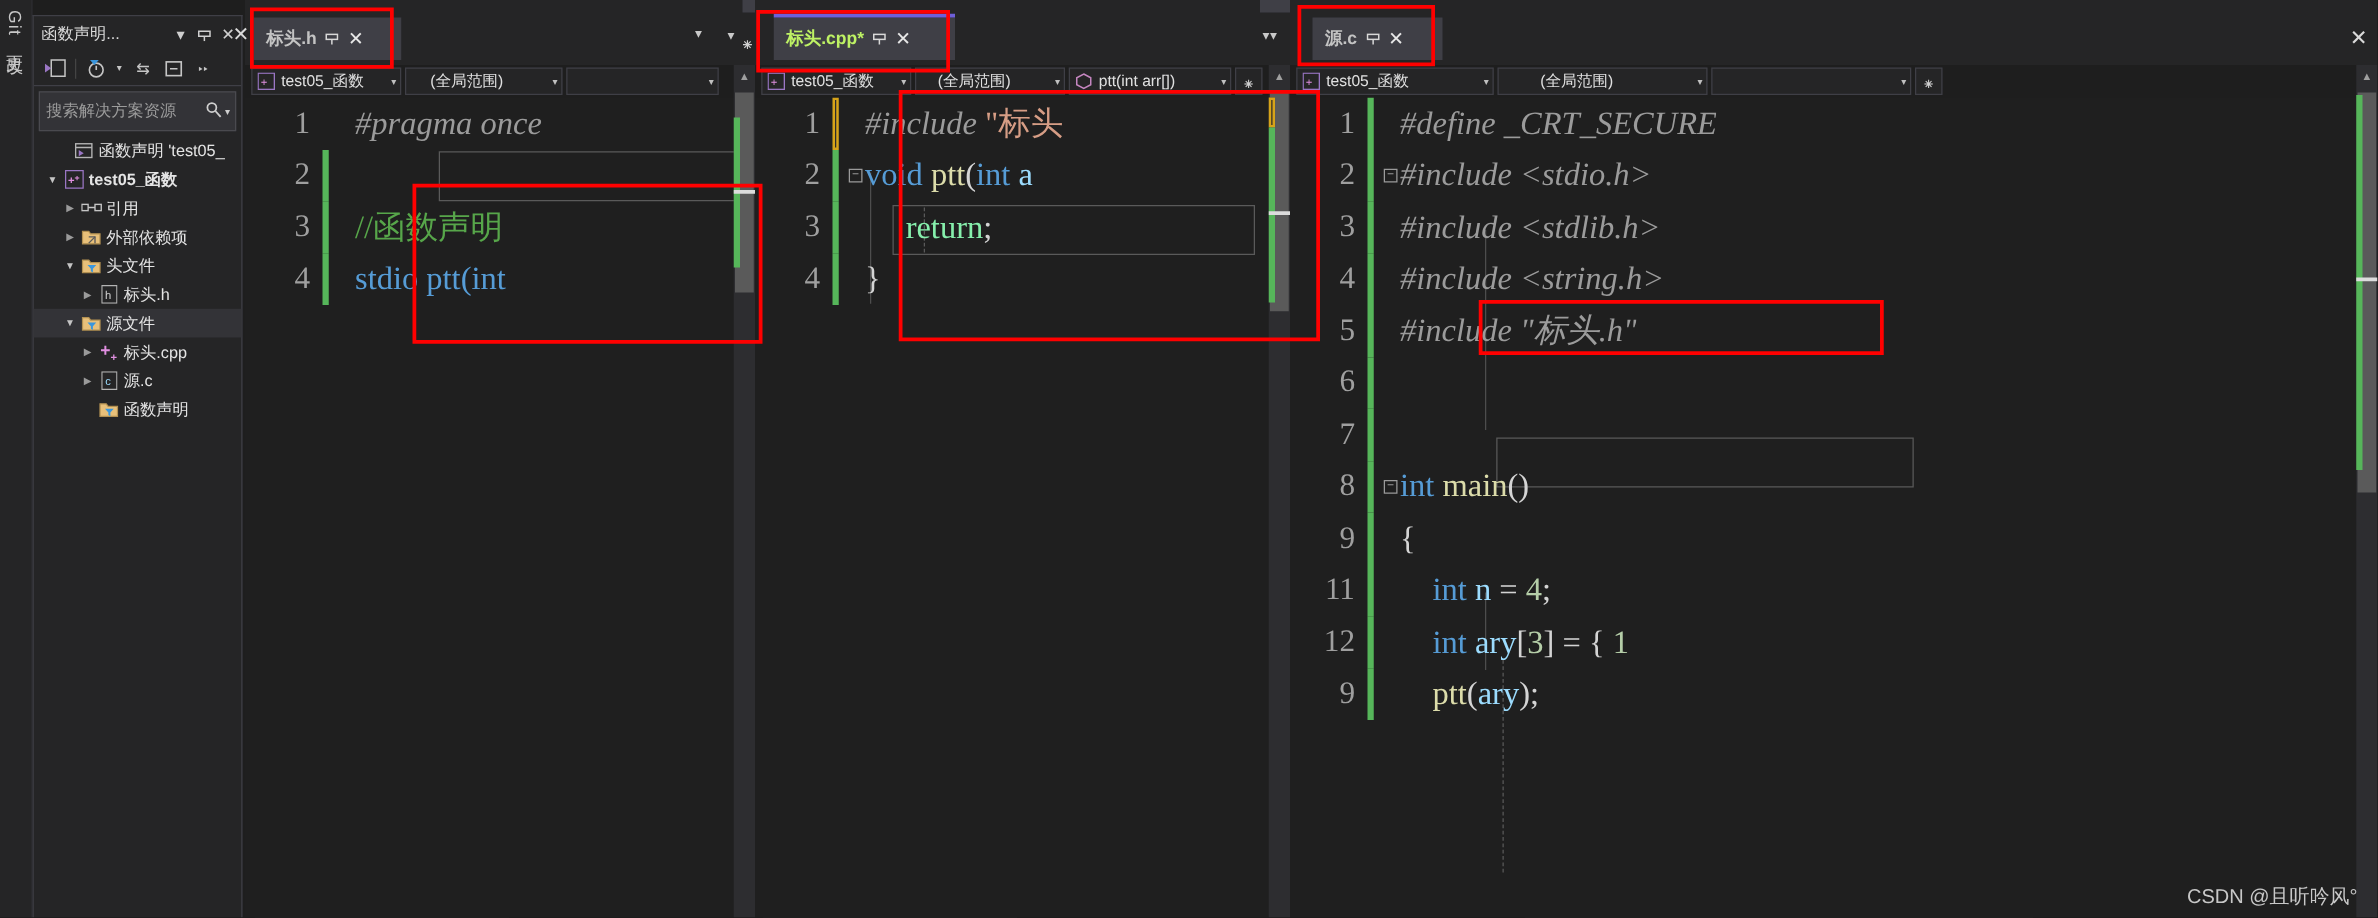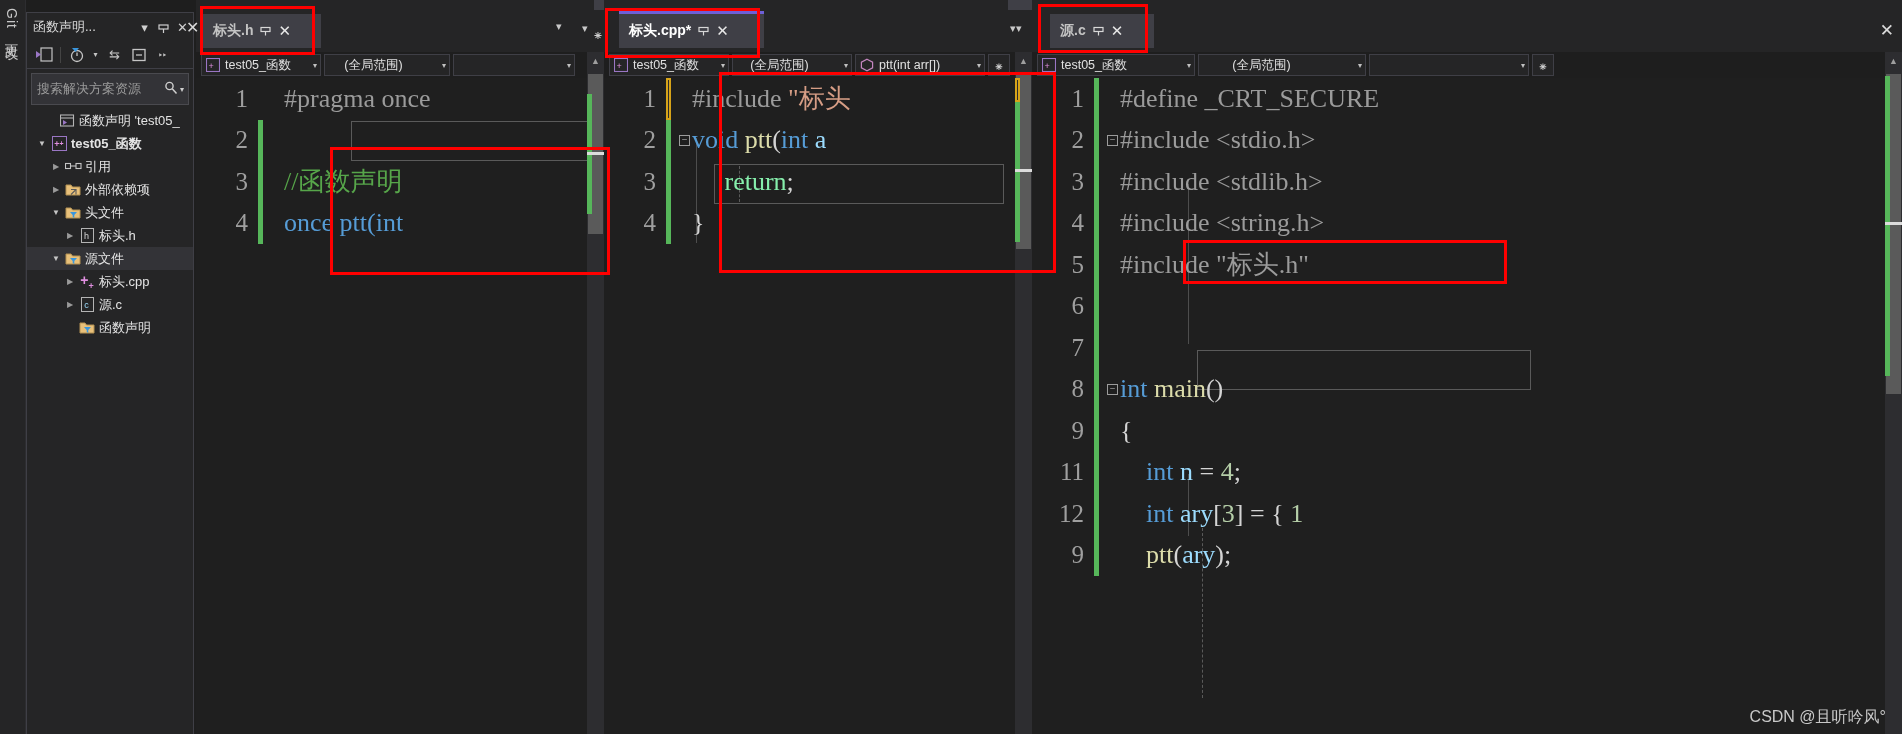--- a/index.html
+++ b/index.html
@@ -98,21 +98,21 @@
 
   .tabstrip {
     position: relative; height: 52px; background: #252526;
   }
   .tab {
     position: absolute; top: 14px; height: 34px;
     display: flex; align-items: center;
     background: #3f3f46; padding: 0 6px 0 10px; gap: 7px;
     white-space: nowrap;
   }
-  .tab .name { font-size: 14px; font-weight: bold; color: #ffffff; }
+  .tab .name { font-size: 14px; font-weight: bold; color: #bef264; }
   .tab.inactive .name { color: #c3c3c3; }
   .tab .pin { font-size: 13px; color: #d8d8d8; }
   .tab .cls { font-size: 15px; color: #e8e8e8; }
   .tab .accent {
     position: absolute; left: 0; right: 0; top: -3px; height: 3px;
   }
 
   .navbar {
     display: flex; align-items: center; height: 26px;
     background: #1e1e1e; gap: 3px; padding-left: 5px;
@@ -158,21 +158,21 @@
     font-size: 10px; color: #b0b0b0;
   }
   .fold .box {
     width: 11px; height: 11px; border: 1px solid #9b9b9b;
     display: flex; align-items: center; justify-content: center;
     font-size: 10px; line-height: 8px; color: #cfcfcf;
   }
   .code-txt { overflow: hidden; }
 
   
-  .t-pre   { color: #9b9b9b; }
+  .t-pre   { color: #9b9b9b; font-style: italic; }
   .t-kw    { color: #569cd6; }
   .t-ctrl  { color: #86efac; }
   .t-str   { color: #d69d85; }
   .t-cmt   { color: #57a64a; }
   .t-fn    { color: #dcdcaa; }
   .t-id    { color: #9cdcfe; }
   .t-num   { color: #b5cea8; }
   .t-punc  { color: #d4d4d4; }
 
   
@@ -463,21 +463,21 @@
       <div class="code-line">
         <span class="ln">3</span>
         <span class="gutter-chg g-green"></span>
         <span class="fold"></span>
         <span class="code-txt t-cmt">//函数声明</span>
       </div>
       <div class="code-line">
         <span class="ln">4</span>
         <span class="gutter-chg g-green"></span>
         <span class="fold"></span>
-        <span class="code-txt t-kw">once ptt(int</span>
+        <span class="code-txt t-kw">stdio ptt(int</span>
       </div>
     </div>
 
     <div class="vscroll" style="right:0">
       <div class="up">▲</div>
       <div class="thumb" style="top:22px;height:160px"></div>
       <div class="mark-green" style="top:42px;height:120px"></div>
       <div class="markmid" style="top:100px"></div>
     </div>
   </div>

